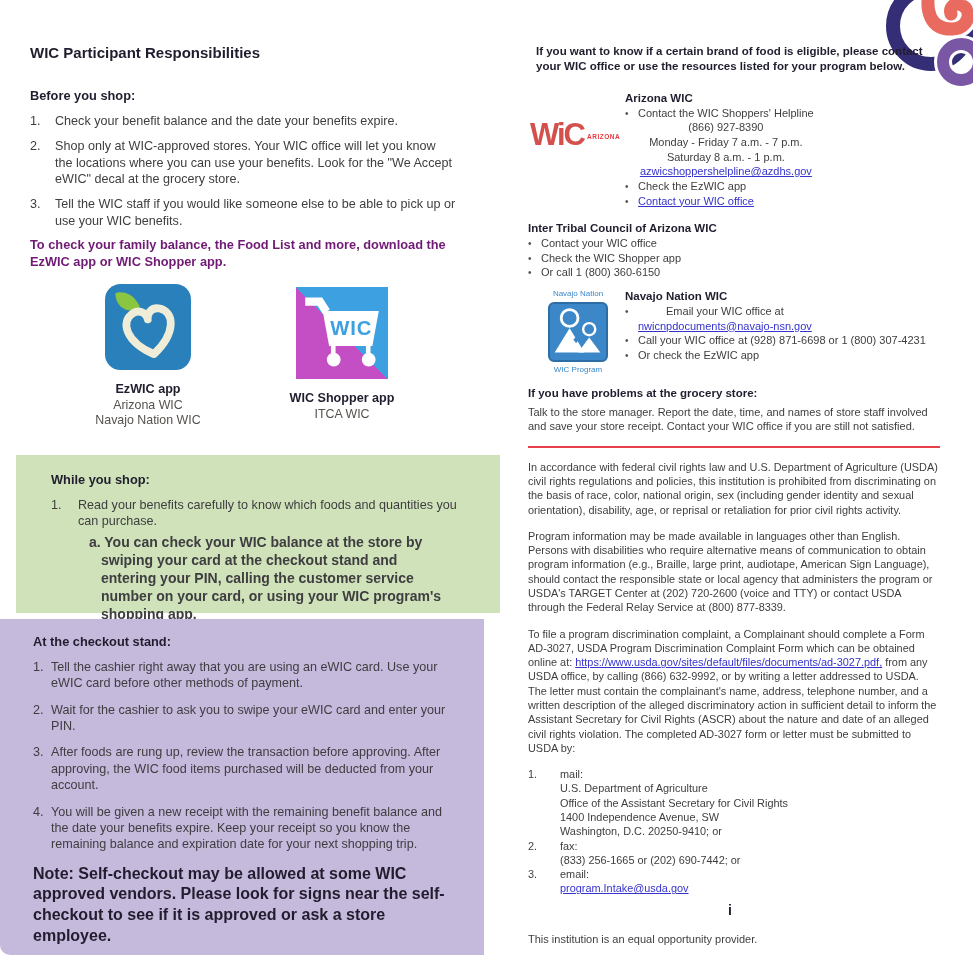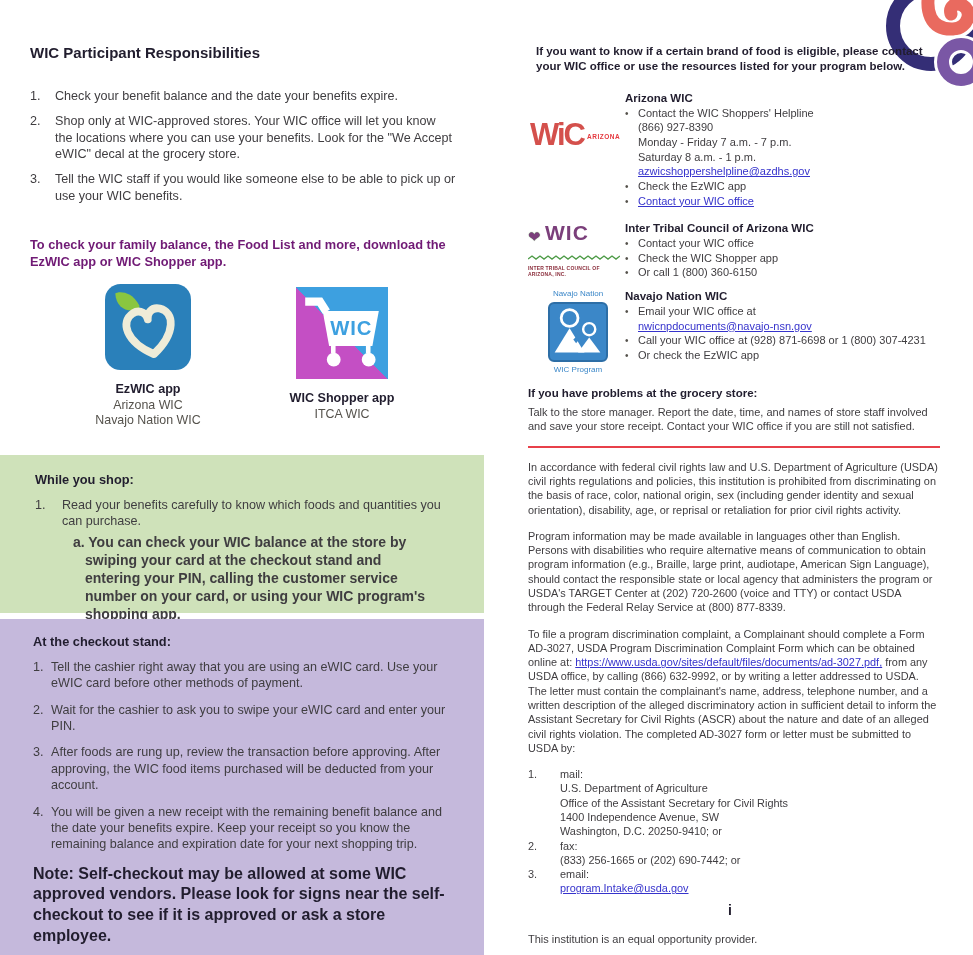--- a/index.html
+++ b/index.html
@@ -1,17 +1,17 @@
 <!DOCTYPE html>
 <html><head>
 <meta charset="utf-8">
 <style>
   html,body{margin:0;padding:0;background:#ffffff;}
   .page{position:relative;width:973px;height:955px;background:#ffffff;overflow:hidden;
-        font-family:"Liberation Sans",sans-serif;color:#3f3d40;}
+        font-family:"Liberation Sans",sans-serif;color:#3f3d40;border-radius:10px;}
 
   
   .l-top{position:absolute;left:30px;top:44px;width:426px;}
   .doc-title{font-size:15px;font-weight:bold;color:#211d2e;margin:0 0 27px 0;}
   .sec-head{font-size:12.8px;font-weight:bold;color:#211d2e;margin:0 0 10px 0;}
   .num-list{font-size:12.6px;line-height:1.3;}
   .num-item{display:flex;margin-bottom:9px;}
   .num-item .num{flex:none;width:25px;}
   .purple-box .num-item .num{width:18px;}
 
@@ -19,42 +19,42 @@
                  font-size:12.8px;font-weight:bold;color:#701a75;line-height:1.3;}
 
   .app-block{position:absolute;text-align:center;}
   .app-1{left:61px;top:284px;width:174px;}
   .app-2{left:252px;top:287px;width:180px;}
   .app-label{font-size:12.6px;font-weight:bold;color:#211d2e;margin-top:8px;line-height:1.25;}
   .app-sub{font-size:12.4px;color:#55524c;line-height:1.25;}
   .shopper-bg{display:inline-block;width:92px;height:92px;
               background:linear-gradient(45deg,#c44fc4 50%,#3da0e0 50%);}
 
-  .green-box{position:absolute;left:0;top:455px;width:484px;height:158px;
+  .green-box{position:absolute;left:16px;top:455px;width:484px;height:158px;
              background:#cfe2ba;box-sizing:border-box;padding:17px 24px 0 35px;}
   .green-box .num-item .num{width:27px;}
   .sub-item{margin:3px 0 9px 38px;width:348px;padding-left:12px;text-indent:-12px;
             font-size:14px;line-height:1.3;font-weight:bold;}
 
   .purple-box{position:absolute;left:0;top:619px;width:484px;height:336px;
               background:#c5b9dc;box-sizing:border-box;padding:15px 36px 0 33px;}
   .purple-box .num-item{margin-bottom:10px;}
   .box-note{font-size:16px;font-weight:bold;color:#211d2e;line-height:1.3;margin-top:11px;}
 
   
   .rcol{position:absolute;left:528px;top:44px;width:412px;}
   .r-intro{font-size:11.5px;font-weight:bold;color:#211d2e;line-height:1.3;
            padding-left:8px;margin:0 0 17px 0;}
   .prog{display:flex;}
   .prog-logo{flex:none;width:97px;}
   .prog-body{flex:1;}
   .prog-name{font-size:11.5px;font-weight:bold;color:#211d2e;line-height:1.3;}
   .bullet{display:flex;font-size:11px;line-height:1.33;}
   .bdot{flex:none;width:13px;color:#55524c;font-size:10px;padding-top:1px;}
-  .blines div{min-height:14px;}
+  .blines div{min-height:14px;text-align:center;}
   a,.link{color:#3633cc;text-decoration:underline;cursor:pointer;}
 
   .az-logo{margin-top:26px;padding-left:2px;white-space:nowrap;}
   .az-wic{font-size:31px;font-weight:800;color:#d4504c;letter-spacing:-2px;}
   .az-sub{font-size:6.5px;font-weight:bold;color:#e5393f;margin-left:3px;vertical-align:6px;letter-spacing:.5px;}
 
   .itca-logo{width:92px;}
   .itca-row{white-space:nowrap;}
   .itca-wic{font-size:21px;font-weight:800;color:#7b3f7b;letter-spacing:1px;vertical-align:2px;}
   .itca-sub{font-size:5px;font-weight:bold;color:#8b2e3c;margin-top:1px;letter-spacing:.2px;}
@@ -84,20 +84,21 @@
   <svg class="corner" width="104" height="94" viewBox="0 0 104 94">
     <circle cx="62" cy="26" r="38" fill="none" stroke="#342e76" stroke-width="14"></circle>
     <path d="M62,-16 C54,12 62,30 84,29 C100,28 104,10 93,5 C86,2 80,7 82,14" fill="none" stroke="#ffffff" stroke-width="20" stroke-linecap="round"></path>
     <path d="M62,-16 C54,12 62,30 84,29 C100,28 104,10 93,5 C86,2 80,7 82,14" fill="none" stroke="#e96a5f" stroke-width="13" stroke-linecap="round"></path>
     <circle cx="92" cy="62" r="18" fill="none" stroke="#ffffff" stroke-width="18"></circle>
     <circle cx="92" cy="62" r="18" fill="none" stroke="#7a57a5" stroke-width="12"></circle>
   </svg>
 
   <div class="l-top">
     <h1 class="doc-title">WIC Participant Responsibilities</h1>
+    <div class="sec-head">Before you shop:</div>
     <div class="num-list">
       <div class="num-item">
         <span class="num">1.</span>
         <span>Check your benefit balance and the date your benefits expire.</span>
       </div>
       <div class="num-item">
         <span class="num">2.</span>
         <span>Shop only at WIC-approved stores. Your WIC office will let you know the locations where you can use your benefits. Look for the "We Accept eWIC" decal at the grocery store.</span>
       </div>
       <div class="num-item">
@@ -203,32 +204,20 @@
           <span>Check the EzWIC app</span>
         </div>
         <div class="bullet">
           <span class="bdot">•</span>
           <a class="link">Contact your WIC office</a>
         </div>
       </div>
     </div>
 
     <div class="prog" style="margin-top:13px;">
-      <div class="prog-logo">
-        <div class="itca-logo">
-          <div class="itca-row">
-            <span style="color:#7b3f7b;font-size:15px;text-shadow:0 0 1px #4e9b47;">❤</span>
-            <span class="itca-wic">WIC</span>
-          </div>
-          <svg width="92" height="5" viewBox="0 0 92 5">
-            <polyline points="0,4 4,1 8,4 12,1 16,4 20,1 24,4 28,1 32,4 36,1 40,4 44,1 48,4 52,1 56,4 60,1 64,4 68,1 72,4 76,1 80,4 84,1 88,4 92,1" fill="none" stroke="#4e9b47" stroke-width="1.4"></polyline>
-          </svg>
-          <div class="itca-sub">INTER TRIBAL COUNCIL OF ARIZONA, INC.</div>
-        </div>
-      </div>
       <div class="prog-body">
         <div class="prog-name">Inter Tribal Council of Arizona WIC</div>
         <div class="bullet">
           <span class="bdot">•</span>
           <span>Contact your WIC office</span>
         </div>
         <div class="bullet">
           <span class="bdot">•</span>
           <span>Check the WIC Shopper app</span>
         </div>

